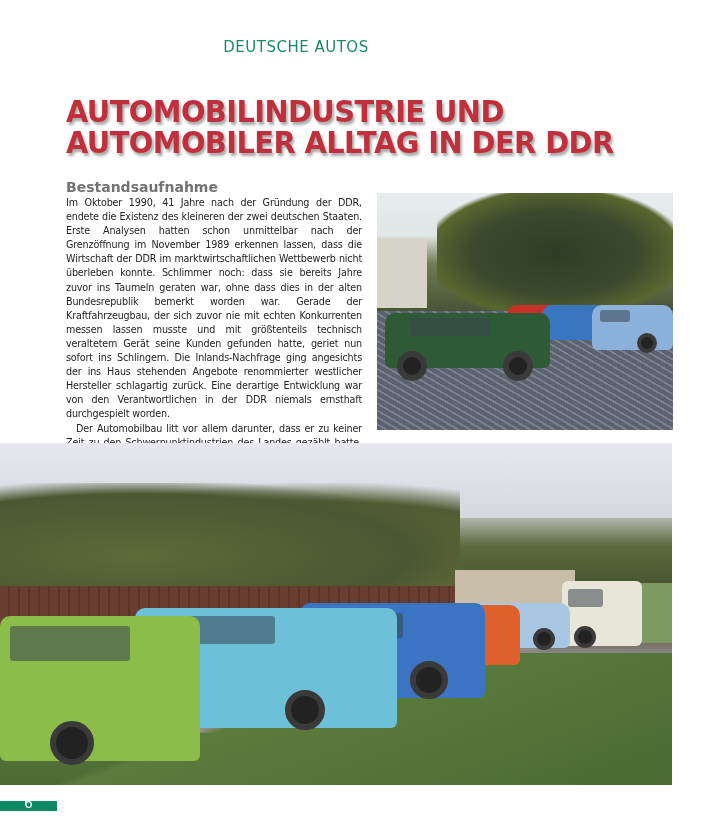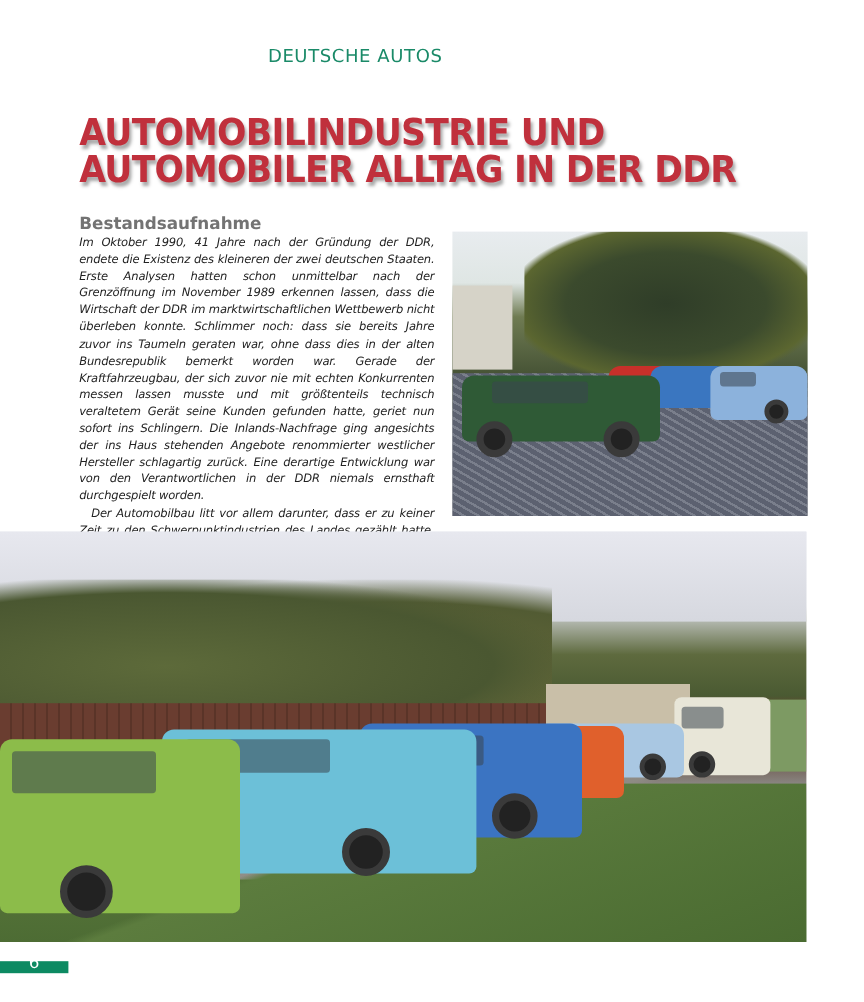--- a/index.html
+++ b/index.html
@@ -22,21 +22,21 @@
   .main-title div { white-space:nowrap; }
 
   .section-heading {
     position:absolute; top:179px; left:66px;
     font-family:"DejaVu Sans", sans-serif; font-weight:bold; font-size:14px;
     color:#737373;
   }
   .body-text {
     position:absolute; top:196px; left:66px; width:296px;
     font-family:"DejaVu Sans", sans-serif; font-size:9.6px; line-height:14.1px;
-    color:#222; text-align:justify; letter-spacing:-0.15px;font-style:italic;
+    color:#222; text-align:justify; letter-spacing:-0.15px;
   }
   .body-text p { margin:0; }
   .body-text p.indent { text-indent:10px; }
 
   
   .photo1 {
     position:absolute; left:377px; top:193px; width:296px; height:237px; overflow:hidden;
     background: linear-gradient(180deg,#e8ecef 0%,#dfe6e4 18%,#6f7b52 30%,#3d4a2f 55%,#5a5f66 68%,#6a6e78 100%);
   }
   .caption {

